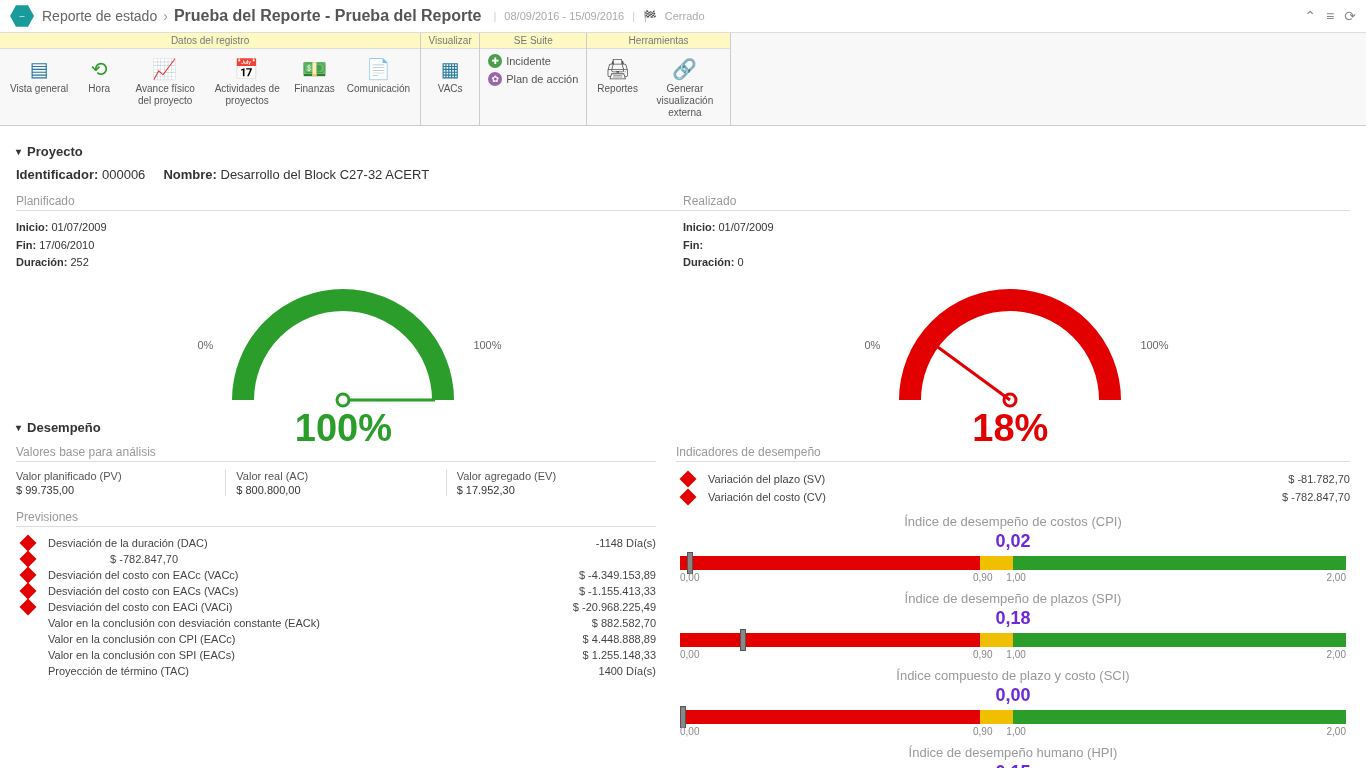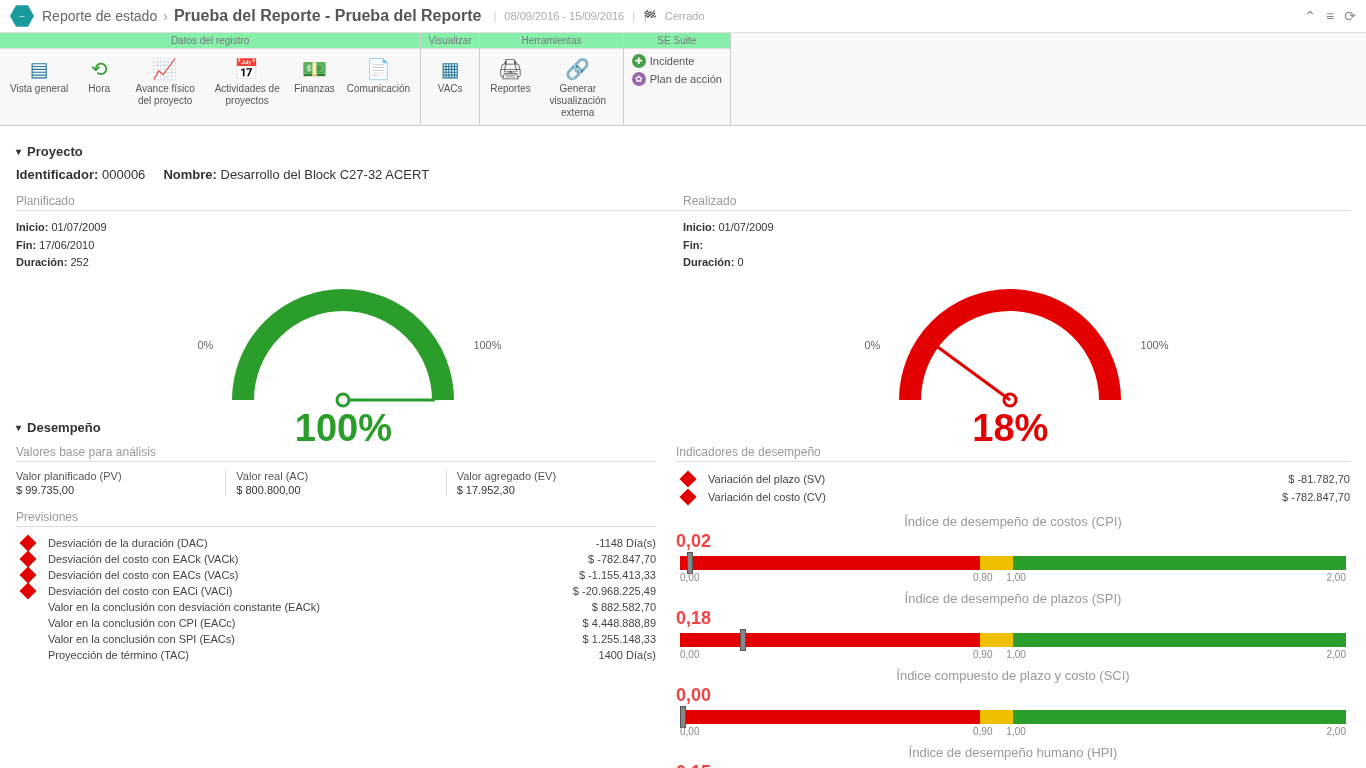--- a/index.html
+++ b/index.html
@@ -10,21 +10,21 @@
 .breadcrumb .chev { color: #999; }
 .breadcrumb-title { font-weight: bold; color: #555; font-size: 16px; }
 .header-meta { color: #aaa; font-size: 11px; margin-left: 12px; display: flex; align-items: center; gap: 8px; }
 .header-sep { color: #ccc; }
 .flag-icon { font-size: 11px; }
 .header-actions { margin-left: auto; display: flex; gap: 10px; color: #888; font-size: 14px; }
 .header-actions span { cursor: pointer; }
 
 .ribbon { display: flex; border-bottom: 1px solid #ccc; background: #f8f8f8; }
 .ribbon-group { border-right: 1px solid #ccc; }
-.ribbon-group-title { background: #86efac; text-align: center; font-size: 10px; color: #777; padding: 2px 0; border-bottom: 1px solid #ddd; }
+.ribbon-group-title { background: #fef9c3; text-align: center; font-size: 10px; color: #777; padding: 2px 0; border-bottom: 1px solid #ddd; }
 .ribbon-items { display: flex; padding: 4px; }
 .ribbon-btn { display: flex; flex-direction: column; align-items: center; justify-content: flex-start; padding: 2px 6px; cursor: pointer; text-align: center; min-width: 50px; }
 .ribbon-btn .icon { height: 28px; display: flex; align-items: center; justify-content: center; font-size: 20px; }
 .ribbon-btn .label { font-size: 10px; color: #555; line-height: 1.2; max-width: 70px; }
 .ribbon-small-items { display: flex; flex-direction: column; padding: 4px; gap: 2px; }
 .ribbon-small-btn { display: flex; align-items: center; gap: 4px; font-size: 11px; color: #555; cursor: pointer; padding: 1px 4px; }
 .ribbon-small-btn .sicon { width: 14px; height: 14px; border-radius: 50%; display: inline-flex; align-items: center; justify-content: center; font-size: 9px; color: #fff; }
 
 .content { padding: 8px 16px; }
 .section-head { display: flex; align-items: center; font-weight: bold; font-size: 13px; margin: 10px 0 6px; cursor: pointer; }
@@ -65,21 +65,21 @@
 .prev-row .pr-val { color: #444; text-align: right; min-width: 130px; }
 .prev-row.nodia .diamond { visibility: hidden; }
 
 .ind-row { display: flex; align-items: center; font-size: 11px; padding: 3px 0; }
 .ind-row .diamond { width: 12px; height: 12px; background: #e30000; transform: rotate(45deg); margin: 0 14px 0 6px; flex-shrink: 0; }
 .ind-row .ir-label { flex: 1; color: #444; }
 .ind-row .ir-val { color: #444; text-align: right; min-width: 120px; }
 
 .perf-indicator { margin-top: 8px; }
 .perf-title { text-align: center; color: #999; font-size: 13px; }
-.perf-value { text-align: left; color: #ef4444; font-size: 18px; font-weight: bold; margin: 2px 0 4px; }
+.perf-value { text-align: center; color: #6d28d9; font-size: 18px; font-weight: bold; margin: 2px 0 4px; }
 .perf-bar { position: relative; height: 14px; display: flex; margin: 0 4px; }
 .perf-bar .seg-red { background: #e30000; flex: 0 0 45%; }
 .perf-bar .seg-yellow { background: #f0c000; flex: 0 0 5%; }
 .perf-bar .seg-green { background: #2a9d2a; flex: 0 0 50%; }
 .perf-bar .marker { position: absolute; top: -4px; width: 6px; height: 22px; background: #888; border: 1px solid #555; }
 .perf-ticks { display: flex; justify-content: space-between; font-size: 10px; color: #888; margin: 2px 4px 0; position: relative; }
 .perf-ticks .mid1 { position: absolute; left: 44%; }
 .perf-ticks .mid2 { position: absolute; left: 49%; }
 </style>
 </head>
@@ -139,42 +139,42 @@
   <div class="ribbon-group">
     <div class="ribbon-group-title">Visualizar</div>
     <div class="ribbon-items">
       <div class="ribbon-btn">
           <span class="icon" style="color:#2a7aa0">▦</span>
           <span class="label">VACs</span>
         </div>
     </div>
   </div>
   <div class="ribbon-group">
-    <div class="ribbon-group-title">Herramientas</div>
-    <div class="ribbon-items">
-      <div class="ribbon-btn">
-          <span class="icon" style="color:#555">🖨</span>
-          <span class="label">Reportes</span>
-        </div>
-      <div class="ribbon-btn">
-          <span class="icon" style="color:#2a7aa0">🔗</span>
-          <span class="label">Generar visualización externa</span>
-        </div>
-    </div>
-  </div>
-  <div class="ribbon-group">
     <div class="ribbon-group-title">SE Suite</div>
     <div class="ribbon-small-items">
       <div class="ribbon-small-btn">
           <span class="sicon" style="background:#4a9d4a">✚</span>
           <span>Incidente</span>
         </div>
       <div class="ribbon-small-btn">
           <span class="sicon" style="background:#9966aa">✿</span>
           <span>Plan de acción</span>
+        </div>
+    </div>
+  </div>
+  <div class="ribbon-group">
+    <div class="ribbon-group-title">Herramientas</div>
+    <div class="ribbon-items">
+      <div class="ribbon-btn">
+          <span class="icon" style="color:#555">🖨</span>
+          <span class="label">Reportes</span>
+        </div>
+      <div class="ribbon-btn">
+          <span class="icon" style="color:#2a7aa0">🔗</span>
+          <span class="label">Generar visualización externa</span>
         </div>
     </div>
   </div>
 </div>
 
 <div class="content">
 
   <div class="section-head">
       <span>Proyecto</span>
     </div>
@@ -255,22 +255,26 @@
 
       <div class="fieldset-title">Previsiones</div>
       <div id="prev-list">
           <div class="prev-row">
             <span class="diamond"></span>
             <span class="pr-label">Desviación de la duración (DAC)</span>
             <span class="pr-val">-1148 Día(s)</span>
           </div>
           <div class="prev-row">
             <span class="diamond"></span>
-            <span class="pr-label">Desviación del costo con EACk (VACk)</span>
             <span class="pr-val">$ -782.847,70</span>
+          </div>
+          <div class="prev-row">
+            <span class="diamond"></span>
+            <span class="pr-label">Desviación del costo con EACc (VACc)</span>
+            <span class="pr-val">$ -4.349.153,89</span>
           </div>
           <div class="prev-row">
             <span class="diamond"></span>
             <span class="pr-label">Desviación del costo con EACs (VACs)</span>
             <span class="pr-val">$ -1.155.413,33</span>
           </div>
           <div class="prev-row">
             <span class="diamond"></span>
             <span class="pr-label">Desviación del costo con EACi (VACi)</span>
             <span class="pr-val">$ -20.968.225,49</span>

